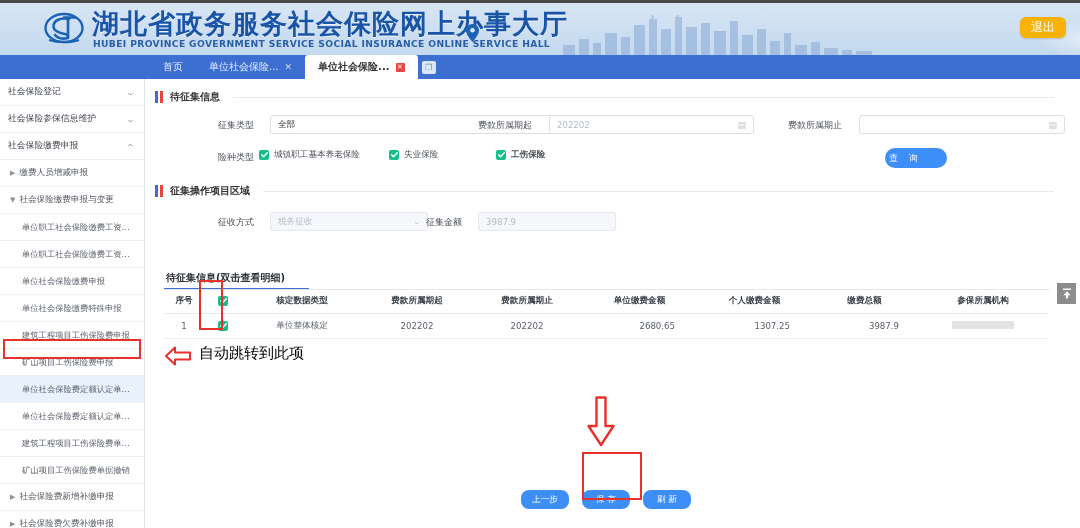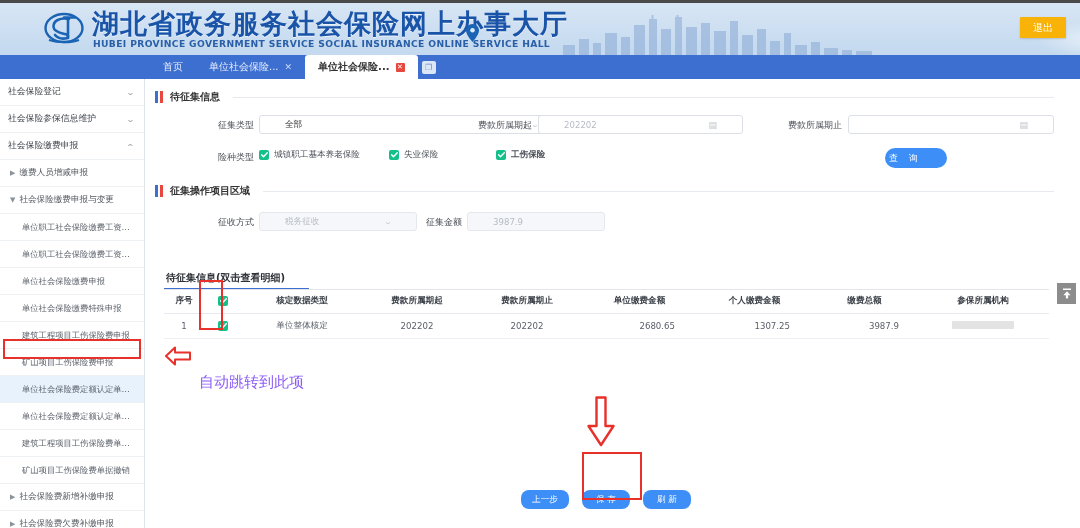--- a/index.html
+++ b/index.html
@@ -30,21 +30,21 @@
     font-family:"DejaVu Sans","Liberation Sans",sans-serif;
     text-shadow: 0 1px 0 rgba(255,255,255,.6);
   }
   .title-en {
     position:absolute; left:93px; top:38px;
     font-size:9.2px; font-weight:bold; color:#2a5fa8; letter-spacing:.35px;
   }
   .pin-icon { position:absolute; left:466px; top:24px; width:13px; height:18px; }
   .logout-btn {
     position:absolute; right:14px; top:17px; width:46px; height:21px;
-    background:#f9b208; border-radius:1px; color:#fff; font-size:10px;
+    background:#f9b208; border-radius:6px; color:#fff; font-size:12px;
     display:flex; align-items:center; justify-content:center; cursor:pointer;
     box-shadow:0 1px 2px rgba(0,0,0,.15);
   }
 
   
   .navbar { position:absolute; left:0; top:55px; width:1080px; height:24px; background:#3d6fd1; }
   .menu-btn { position:absolute; left:0; top:0; width:146px; height:24px; background:#4574d4;
     display:flex; align-items:center; padding-left:9px; gap:6px; cursor:pointer; }
   .grid-icon { display:grid; grid-template-columns:4px 4px; grid-template-rows:4px 4px; gap:1.5px; }
   .grid-icon i { background:#fff; display:block; width:4px; height:4px; }
@@ -81,21 +81,21 @@
   .sec-head { display:flex; align-items:center; gap:7px; padding-left:9px; }
   .sec-bars { display:flex; gap:2px; }
   .sec-bars i { display:block; width:3px; height:12px; }
   .sec-bars i:first-child { background:#3d6fd1; }
   .sec-bars i:last-child { background:#e8473f; }
   .sec-title { font-size:10px; color:#333; font-weight:bold; }
   .sec-rule { flex:1; height:1px; background:#e6e9ee; margin-left:6px; margin-right:12px; }
 
   .field-label { font-size:9px; color:#4a4f57; text-align:right; }
   .inp { border:1px solid #dcdfe6; border-radius:3px; background:#fff;
-    font-size:8.6px; color:#333; display:flex; align-items:center; padding:0 25px; }
+    font-size:8.6px; color:#333; display:flex; align-items:center; padding:0 7px;margin-left:11px; }
   .inp.placeholder { color:#b6bcc4; }
   .inp.disabled { background:#f5f7fa; color:#b6bcc4; border-color:#e4e7ed; }
   .caret { margin-left:auto; color:#c0c4cc; font-size:7px; transform:scaleX(1.5); }
   .cal { margin-left:auto; color:#c0c4cc; font-size:9px; }
 
   .cbox { width:10px; height:10px; border-radius:2px; background:#14c08a;
     display:inline-flex; align-items:center; justify-content:center; }
   .cbox svg { display:block; }
   .cb-label { font-size:8.6px; color:#4a4f57; margin-left:5px; }
 
@@ -114,22 +114,22 @@
     border-bottom:1px solid #eceff3; }
   .redacted { display:inline-block; width:62px; height:8px; background:#e3e3e3; border-radius:1px; }
 
   .totop { position:absolute; right:4px; top:204px; width:19px; height:21px; background:#8c8c8c;
     display:flex; align-items:center; justify-content:center; cursor:pointer; }
 
   .btn-pill { width:48px; height:19px; background:#3d8ef7; border-radius:8px; color:#fff;
     font-size:8.6px; display:flex; align-items:center; justify-content:center; cursor:pointer; }
 
   
-  .anno-text { position:absolute; color:#8b5cf6; font-size:15px; white-space:nowrap;
-    font-family:"DejaVu Serif","Liberation Serif",serif;margin-top:29px; }
+  .anno-text { position:absolute; color:#000000; font-size:15px; white-space:nowrap;
+    font-family:"DejaVu Serif","Liberation Serif",serif; }
   .redbox { position:absolute; border:2px solid #e8312a; pointer-events:none; }
 </style>
 </head>
 <body>
 
 <div id="app">
 
   <div class="banner">
     <div class="banner-bar-top"></div>
     <div class="clouds"></div>

